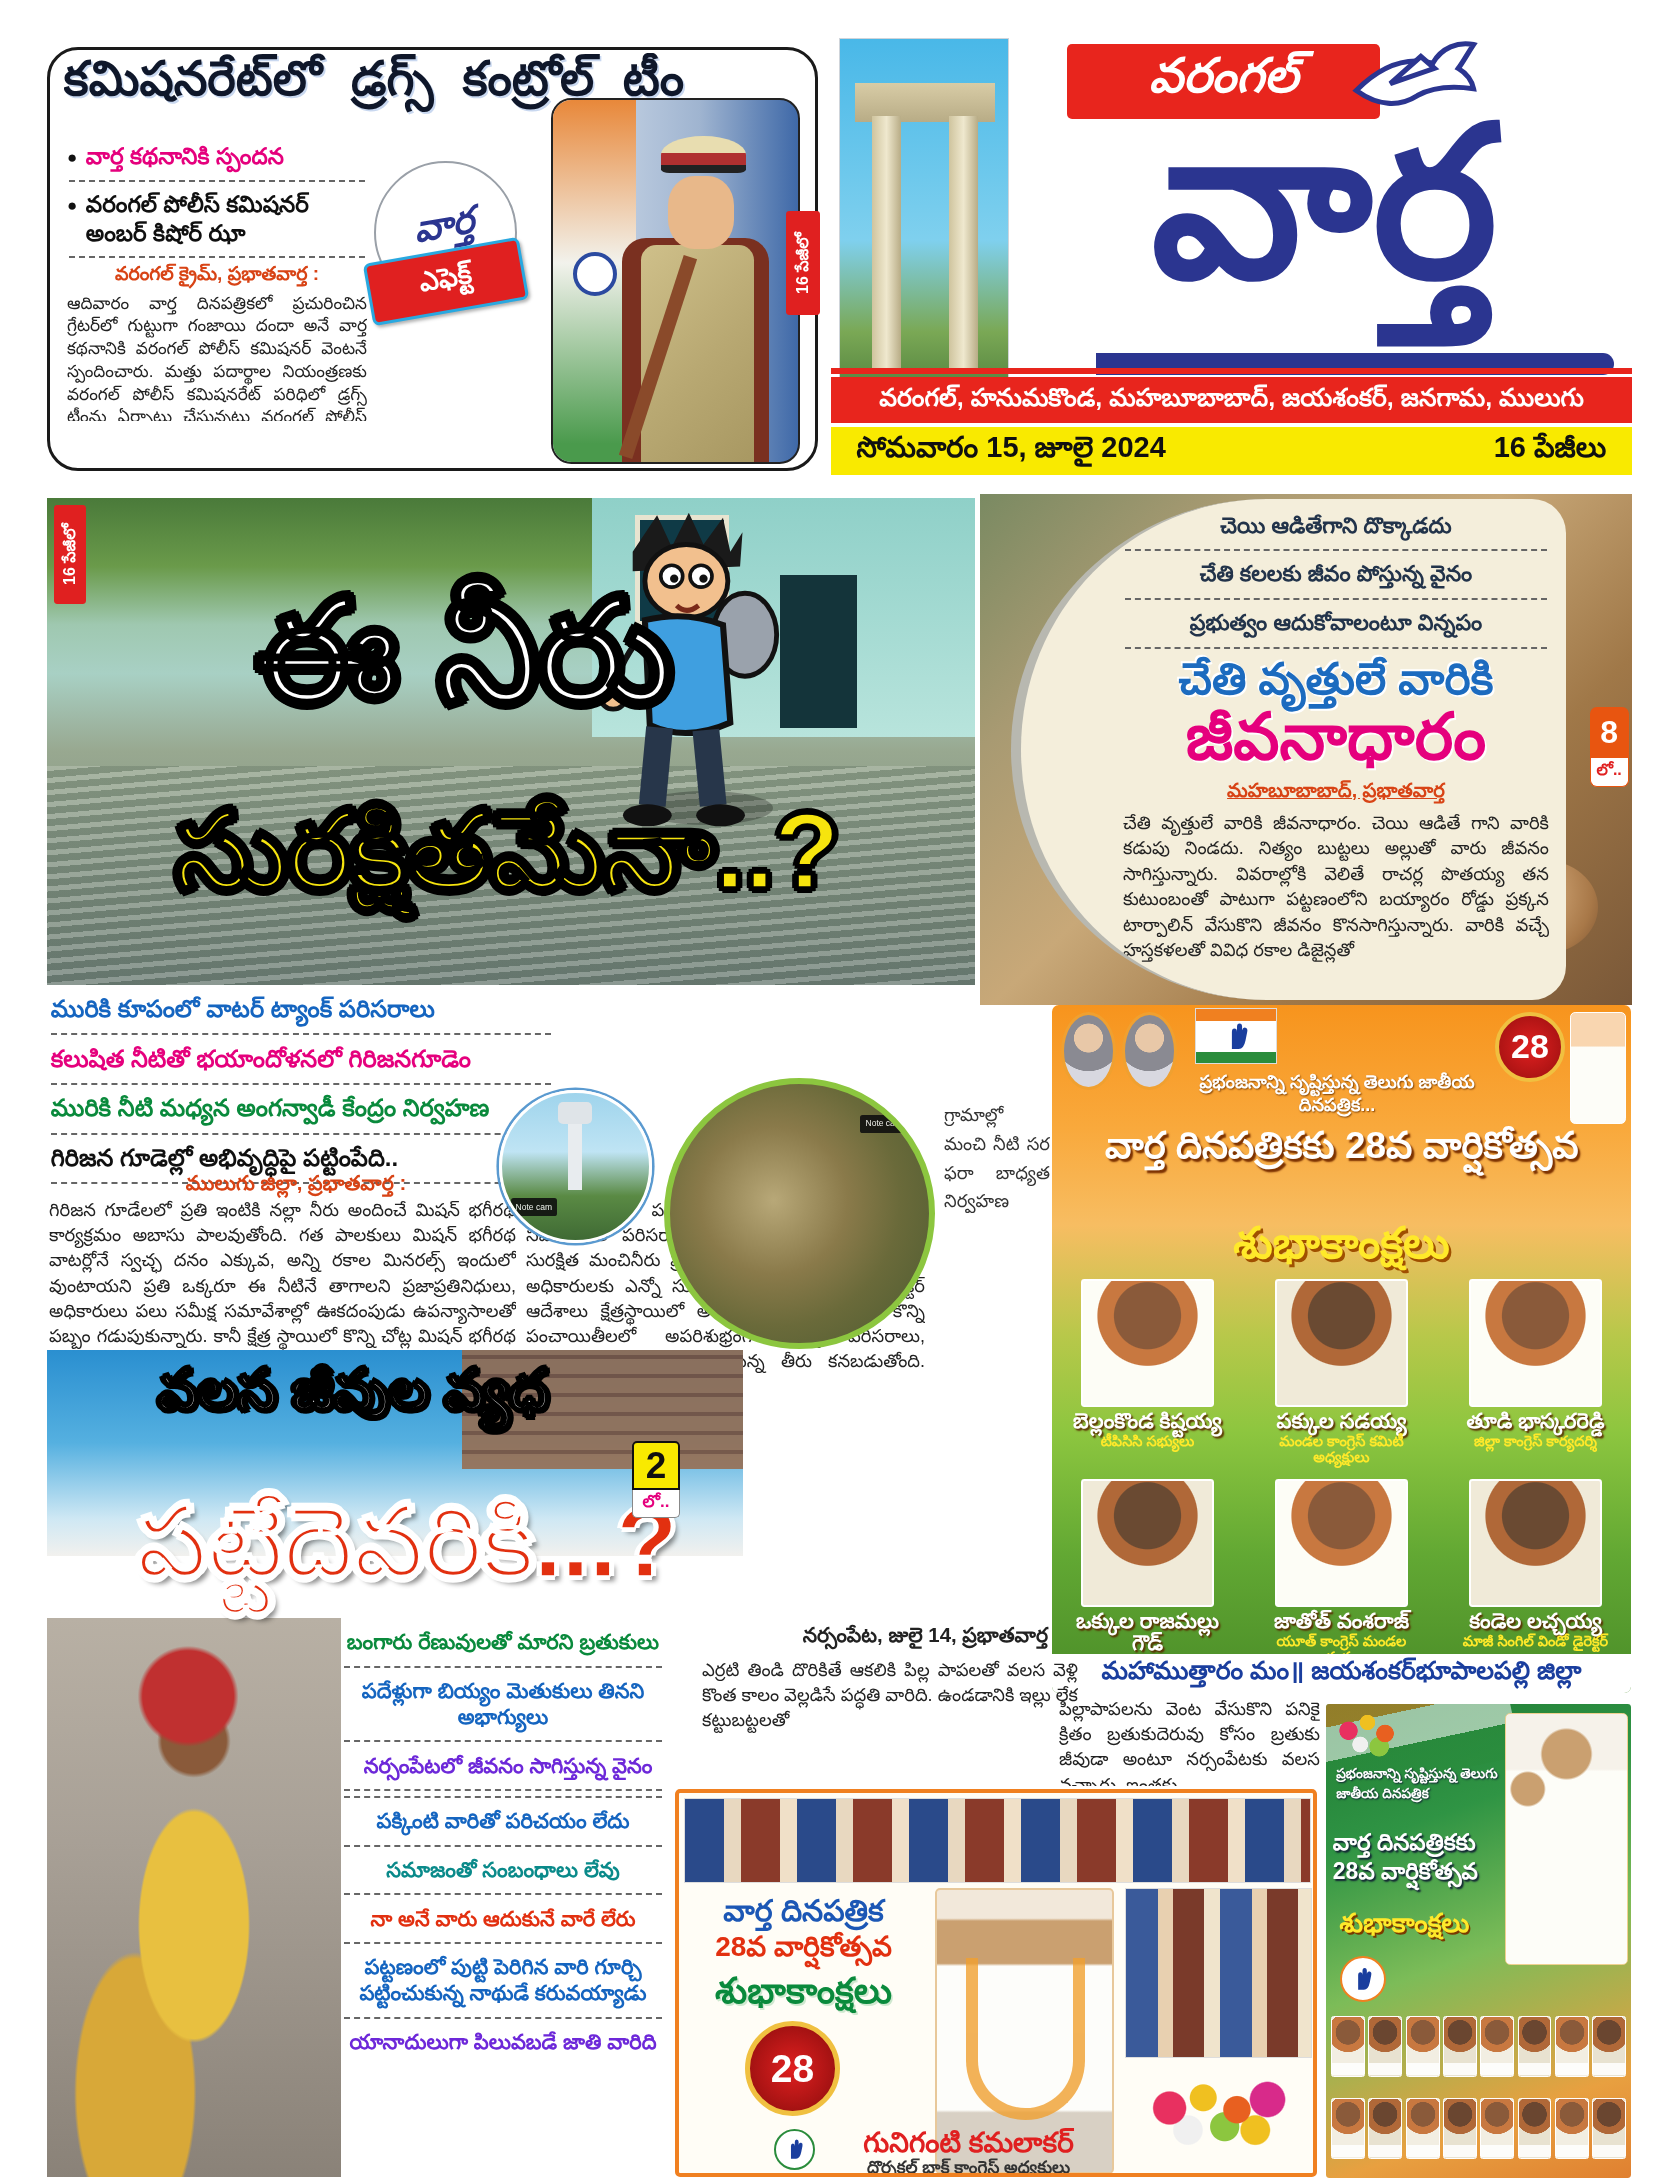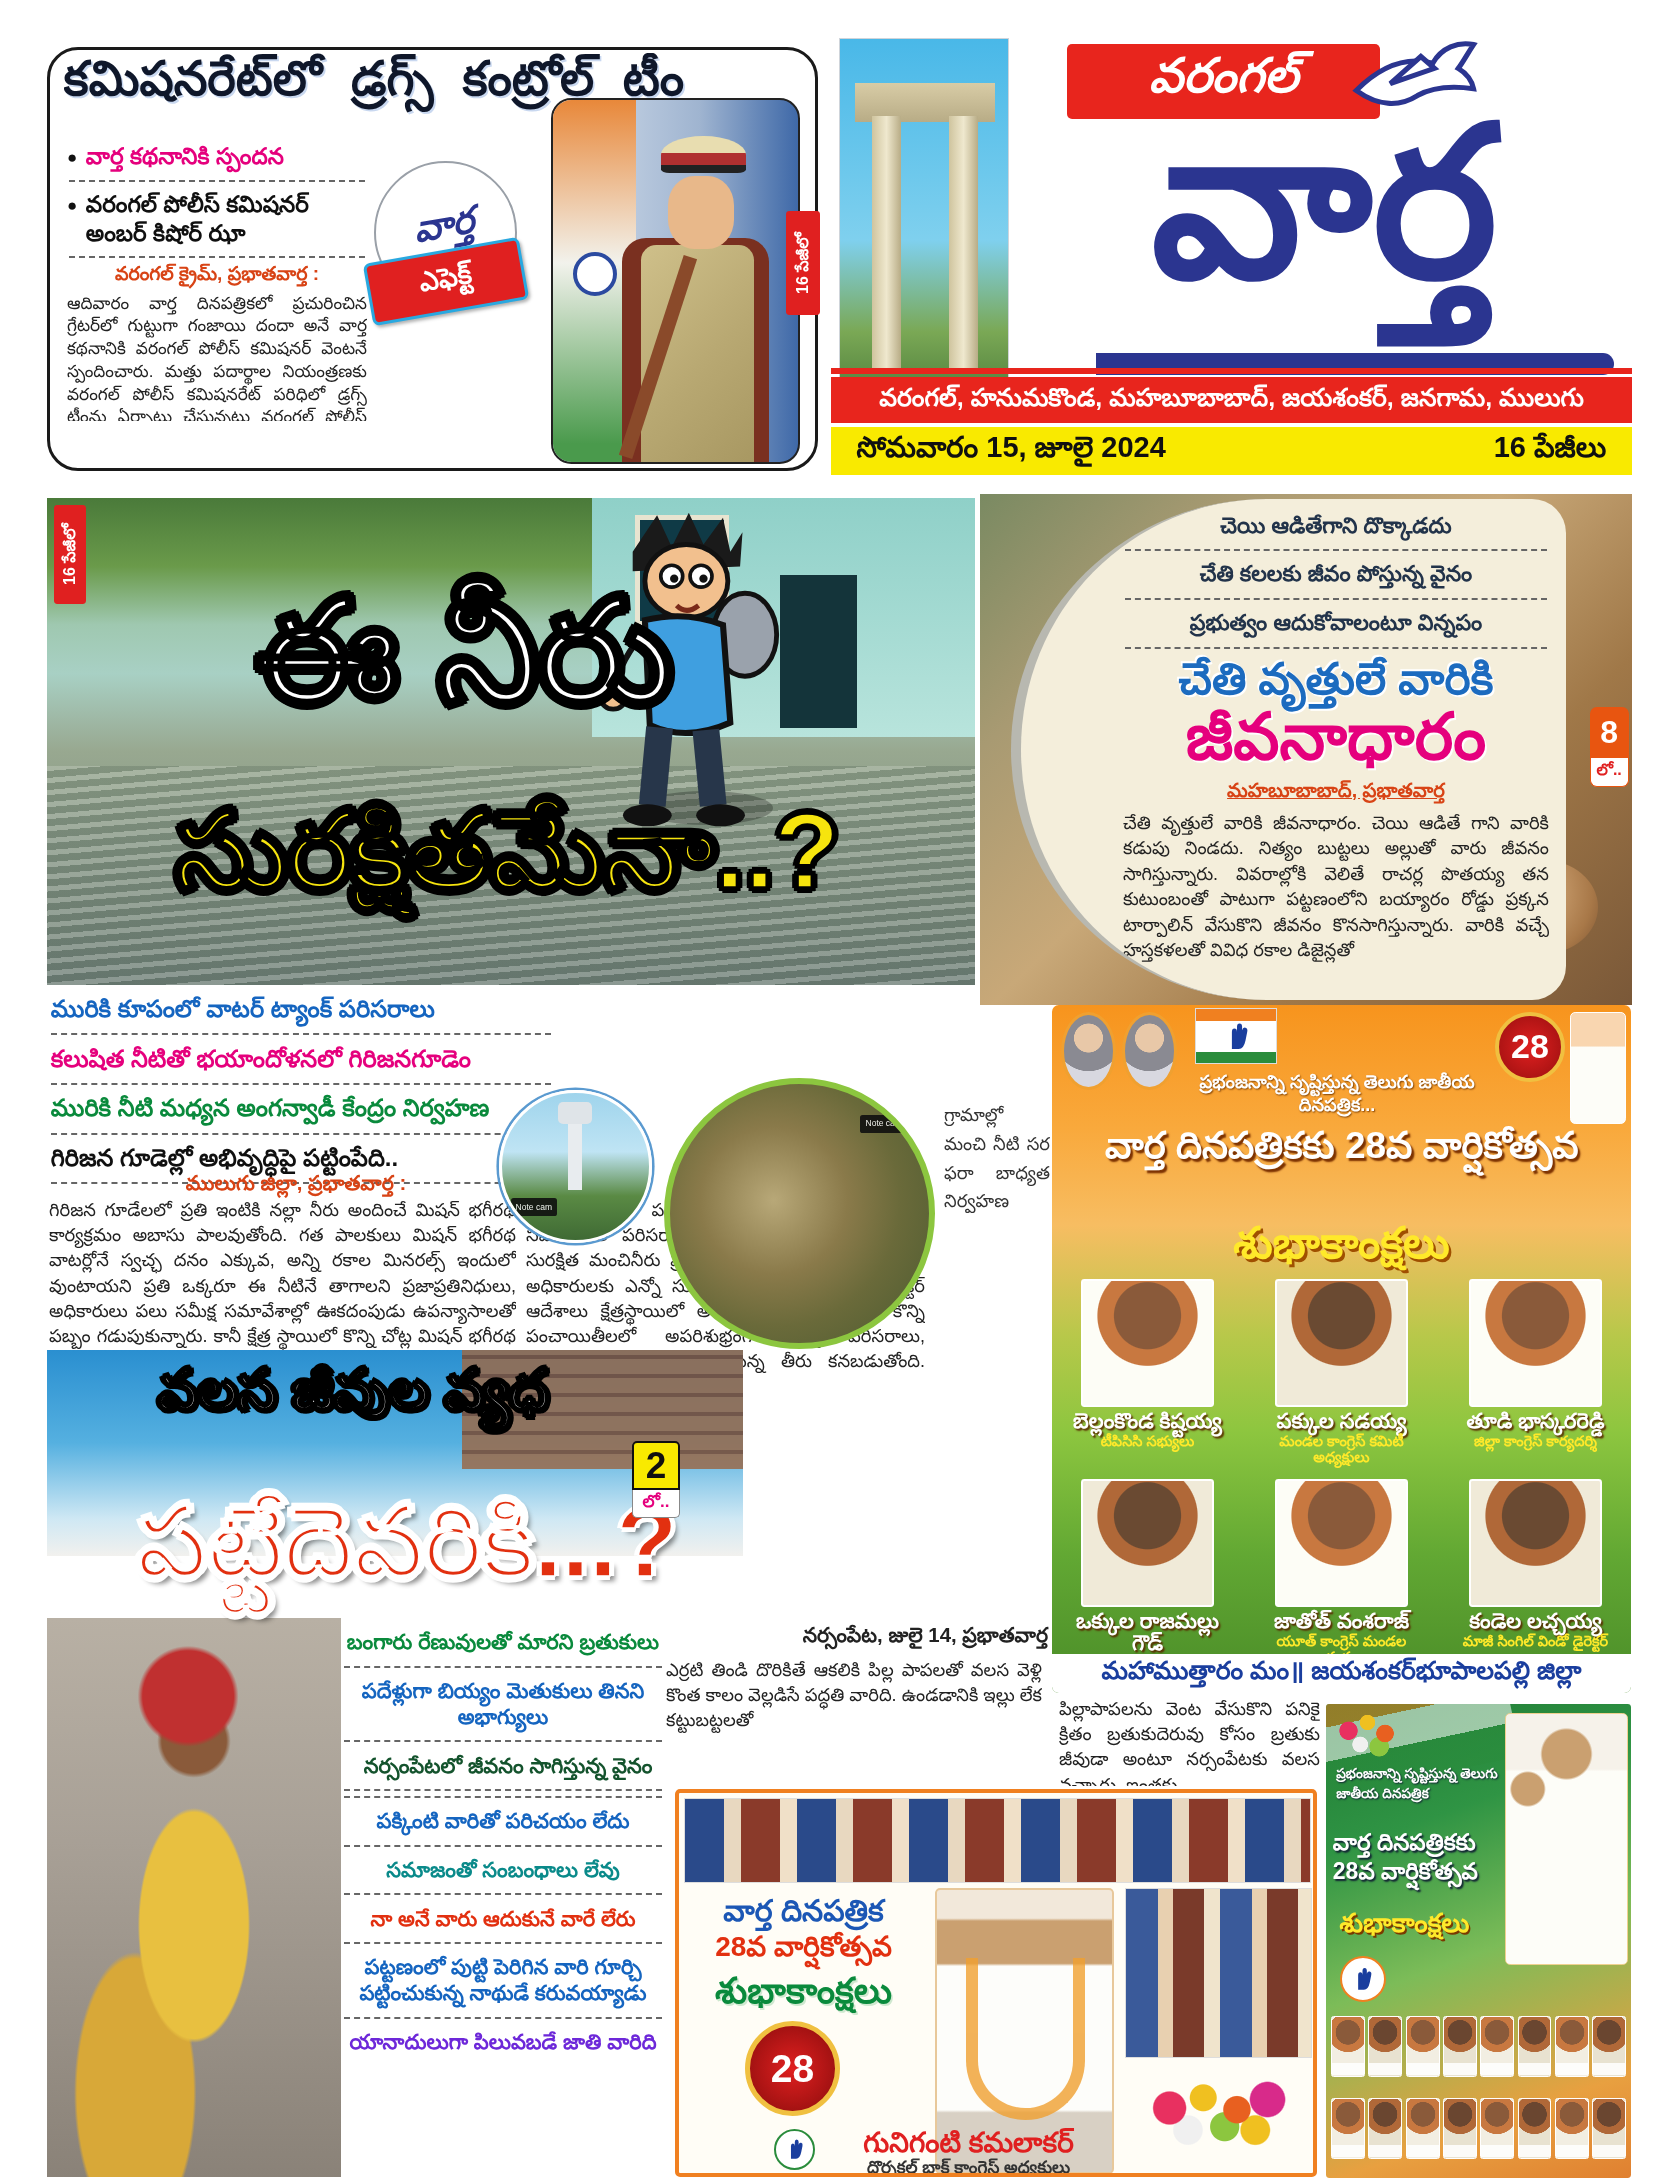--- a/index.html
+++ b/index.html
@@ -119,24 +119,24 @@
   .t2-suf { display:block; background:#fff; color:#e5007d; border:1.7px solid #888; border-top:0; font-size:17px; font-weight:900; border-radius:0 0 5.1px 5.1px; padding:1.7px 0; }
   .girl-photo { position:absolute; left:47px; top:1618px; width:294px; height:559px; overflow:hidden;
      background:
        radial-gradient(circle at 48% 14%, #c03030 0 9%, transparent 10%),
        radial-gradient(circle at 50% 22%, #8a5a3a 0 7%, transparent 8%),
        radial-gradient(ellipse at 50% 55%, #e8c040 0 26%, transparent 27%),
        radial-gradient(ellipse at 30% 85%, #d8a838 0 20%, transparent 21%),
        linear-gradient(180deg,#b8b0a4 0%,#a8a096 40%,#8a8278 100%); }
   .mbullets { position:absolute; left:342px; top:1624px; width:322px; height:554px; overflow:hidden; }
   .mbullet { font-size:21px; font-weight:800; text-align:center; padding:5.1px 1.7px; line-height:1.25; }
-  .mb0 { color:#0a8a3c; } .mb1 { color:#1565c0; } .mb2 { color:#14532d;padding-left:12px; } .mb3 { color:#7a8a1a; }
+  .mb0 { color:#0a8a3c; } .mb1 { color:#1565c0; } .mb2 { color:#6d28d9;padding-left:12px; } .mb3 { color:#7a8a1a; }
   .mb4 { color:#1565c0; } .mb5 { color:#0a8a8a; } .mb6 { color:#e23010; } .mb7 { color:#1565c0; } .mb8 { color:#6d28d9; }
   .m-dateline { position:absolute; left:673px; top:1624px; width:375px; text-align:right; font-size:20.4px; font-weight:900; color:#222; }
-  .m-body1 { position:absolute; left:666px; top:1658px; width:376px; height:126px; font-size:18px; line-height:1.4; color:#222; text-align:justify; overflow:hidden; }
+  .m-body1 { position:absolute; left:702px; top:1658px; width:376px; height:126px; font-size:18px; line-height:1.4; color:#222; text-align:justify; overflow:hidden; }
   .m-body2 { position:absolute; left:1059px; top:1697px; width:261px; height:89px; font-size:18px; line-height:1.4; color:#222; text-align:justify; overflow:hidden; }
 
   
   .kad { position:absolute; left:675px; top:1789px; width:642px; height:388px; border:4.3px solid #f08020; border-radius:5.1px; background:#fffdf6; overflow:hidden; }
   .kam-strip { position:absolute; left:5.1px; top:5.1px; width:627px; height:85px; background:repeating-linear-gradient(90deg,#2a4a8a 0 39px,#e8d8c0 39px 56px,#8a3a2a 56px 95px,#f0e0c8 95px 112px),linear-gradient(180deg,rgba(255,220,120,.45),rgba(120,60,20,.45)); border:1.7px solid #ddd; }
   .kam-t1 { position:absolute; left:8.5px; top:101px; width:232px; text-align:center; color:#1c57b5; font-size:30px; font-weight:900; }
   .kam-t2 { position:absolute; left:8.5px; top:138px; width:232px; text-align:center; color:#e23010; font-size:28px; font-weight:900; }
   .kam-t3 { position:absolute; left:3.4px; top:177px; width:242px; text-align:center; color:#0a8a3c; font-size:36px; font-weight:900; text-shadow:1.7px 1.7px 0 #cfe8cf; }
   .kam-badge { position:absolute; left:66px; top:228px; width:95px; height:95px; border-radius:50%; background:radial-gradient(#e02020,#8a0c0c); border:5.1px solid #f0c040; color:#fff; font-size:39px; font-weight:900; display:flex; align-items:center; justify-content:center; }
   .kam-man { position:absolute; left:256px; top:95px; width:179px; height:286px; border:2.6px solid #e8c89a; border-radius:5.1px; background:linear-gradient(180deg,#f2e8da 0 10%,#caa070 11% 26%,#fdfdfa 27% 78%,#d8d0c4 79% 100%); }

